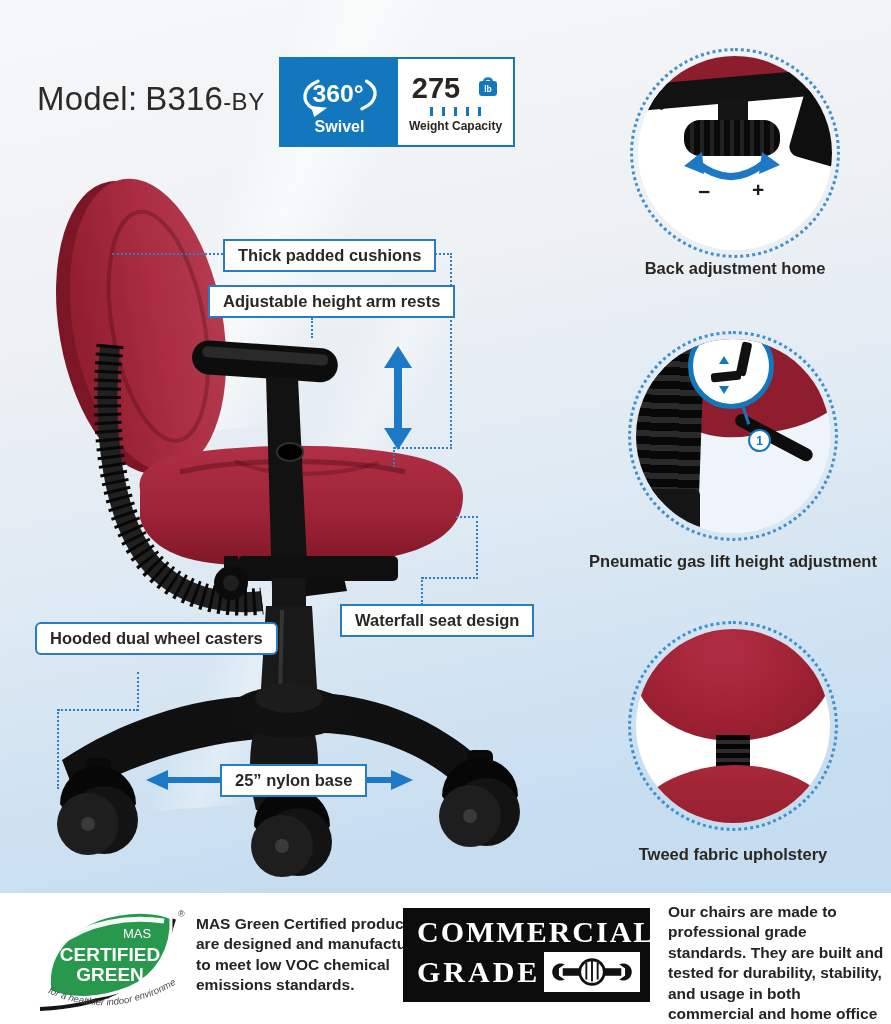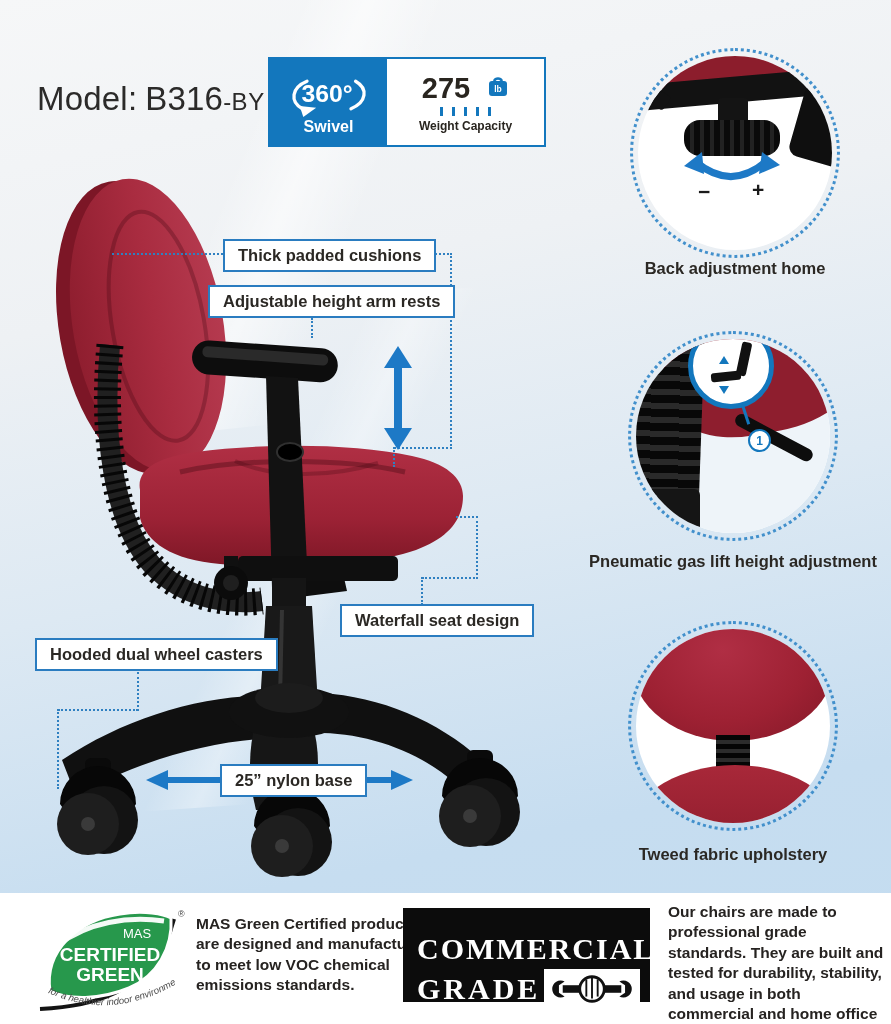--- a/index.html
+++ b/index.html
@@ -13,21 +13,21 @@
   .swoosh.s1{left:-150px;top:-80px;width:900px;height:500px;
     background:linear-gradient(118deg,rgba(255,255,255,0) 44%,rgba(255,255,255,.55) 50%,rgba(255,255,255,0) 57%);transform:rotate(-6deg);}
   .swoosh.s2{left:-100px;top:300px;width:800px;height:500px;
     background:linear-gradient(118deg,rgba(255,255,255,0) 46%,rgba(255,255,255,.35) 51%,rgba(255,255,255,0) 56%);transform:rotate(-4deg);}
 
   
   .model{position:absolute;left:37px;top:80px;font-size:33px;letter-spacing:.2px;color:#2b2a29;white-space:nowrap;}
   .model .lbl{font-weight:400;}
   .model .num{font-weight:400;margin-left:8px;}
   .model .suf{font-weight:400;font-size:24px;letter-spacing:.5px;}
-  .badge{position:absolute;left:268px;top:57px;width:278px;height:90px;background:#fff;
+  .badge{position:absolute;left:279px;top:57px;width:236px;height:90px;background:#fff;
     border:2px solid #1377bd;display:flex;}
   .badge-swivel{width:117px;height:100%;background:#1377bd;color:#fff;display:flex;flex-direction:column;align-items:center;justify-content:center;padding-top:4px;}
   .badge-swivel .sw-label{font-weight:700;font-size:16px;margin-top:1px;}
   .badge-weight{flex:1;display:flex;flex-direction:column;align-items:center;justify-content:center;color:#29251f;padding-top:3px;}
   .bw-row{display:flex;align-items:flex-start;gap:17px;}
   .bw-val{font-size:29px;font-weight:700;line-height:1;}
   .ticks{display:flex;gap:9px;margin:4px 0 3px 0;}
   .ticks i{display:block;width:3px;height:9px;background:#1377bd;}
   .bw-label{font-size:12px;font-weight:700;}
 
@@ -83,21 +83,21 @@
   .c3-stem{left:80px;top:106px;width:34px;height:38px;
     background:repeating-linear-gradient(180deg,#050505 0 5px,#2c2c2c 5px 9px);}
   .c3-seat{left:-14px;top:136px;width:226px;height:130px;border-radius:50% 50% 0 0/62% 62% 0 0;
     background:linear-gradient(180deg,#a82839 0%,#8e1c2c 70%);}
 
   
   .footer-band{position:absolute;left:0;top:893px;width:891px;height:131px;background:#ffffff;}
   .mas-logo{position:absolute;left:36px;top:903px;}
   .mas-text{position:absolute;left:196px;top:914px;width:238px;font-size:15.5px;font-weight:700;line-height:1.32;color:#262321;}
   .stamp{position:absolute;left:403px;top:908px;width:247px;height:94px;background:#0c0c0c;
-    color:#fff;font-family:"Liberation Serif",serif;padding:23px 10px 6px 14px;}
+    color:#fff;font-family:"Liberation Serif",serif;padding:6px 10px 6px 14px;}
   .stamp-l1{font-size:30px;font-weight:700;letter-spacing:2px;text-align:center;line-height:1.2;}
   .stamp-row{display:flex;align-items:center;justify-content:space-between;margin-top:2px;}
   .stamp-l2{font-size:30px;font-weight:700;letter-spacing:3px;}
   .stamp-iconbox{width:96px;height:40px;background:#fff;display:flex;align-items:center;justify-content:center;}
   .grade-text{position:absolute;left:668px;top:902px;width:218px;font-size:15.5px;font-weight:700;line-height:1.32;color:#262321;}
 </style>
 </head>
 <body>
 
 <div class="canvas">
@@ -247,21 +247,21 @@
     <polygon points="0,11 22,1 22,21" fill="#1d79c6"></polygon>
   </svg>
   <svg class="arrow-svg" style="left:345px;top:769px;" width="68" height="22" viewBox="0 0 68 22">
     <line x1="0" y1="11" x2="48" y2="11" stroke="#1d79c6" stroke-width="6"></line>
     <polygon points="68,11 46,1 46,21" fill="#1d79c6"></polygon>
   </svg>
 
   <div class="callout" style="left:223px;top:239px;">Thick padded cushions</div>
   <div class="callout" style="left:208px;top:285px;">Adjustable height arm rests</div>
   <div class="callout" style="left:340px;top:604px;">Waterfall seat design</div>
-  <div class="callout" style="left:35px;top:638px;">Hooded dual wheel casters</div>
+  <div class="callout" style="left:35px;top:622px;border-radius:6px;">Hooded dual wheel casters</div>
   <div class="callout" style="left:220px;top:764px;">25” nylon base</div>
 
   <div class="detail-circle" style="left:630px;top:48px;">
     <div class="detail-photo">
       <div class="c1-redband"></div>
       <div class="c1-bar"></div>
       <div class="c1-clamp"></div>
       <div class="c1-right"></div>
       <div class="c1-stem"></div>
       <div class="c1-disc"></div>

